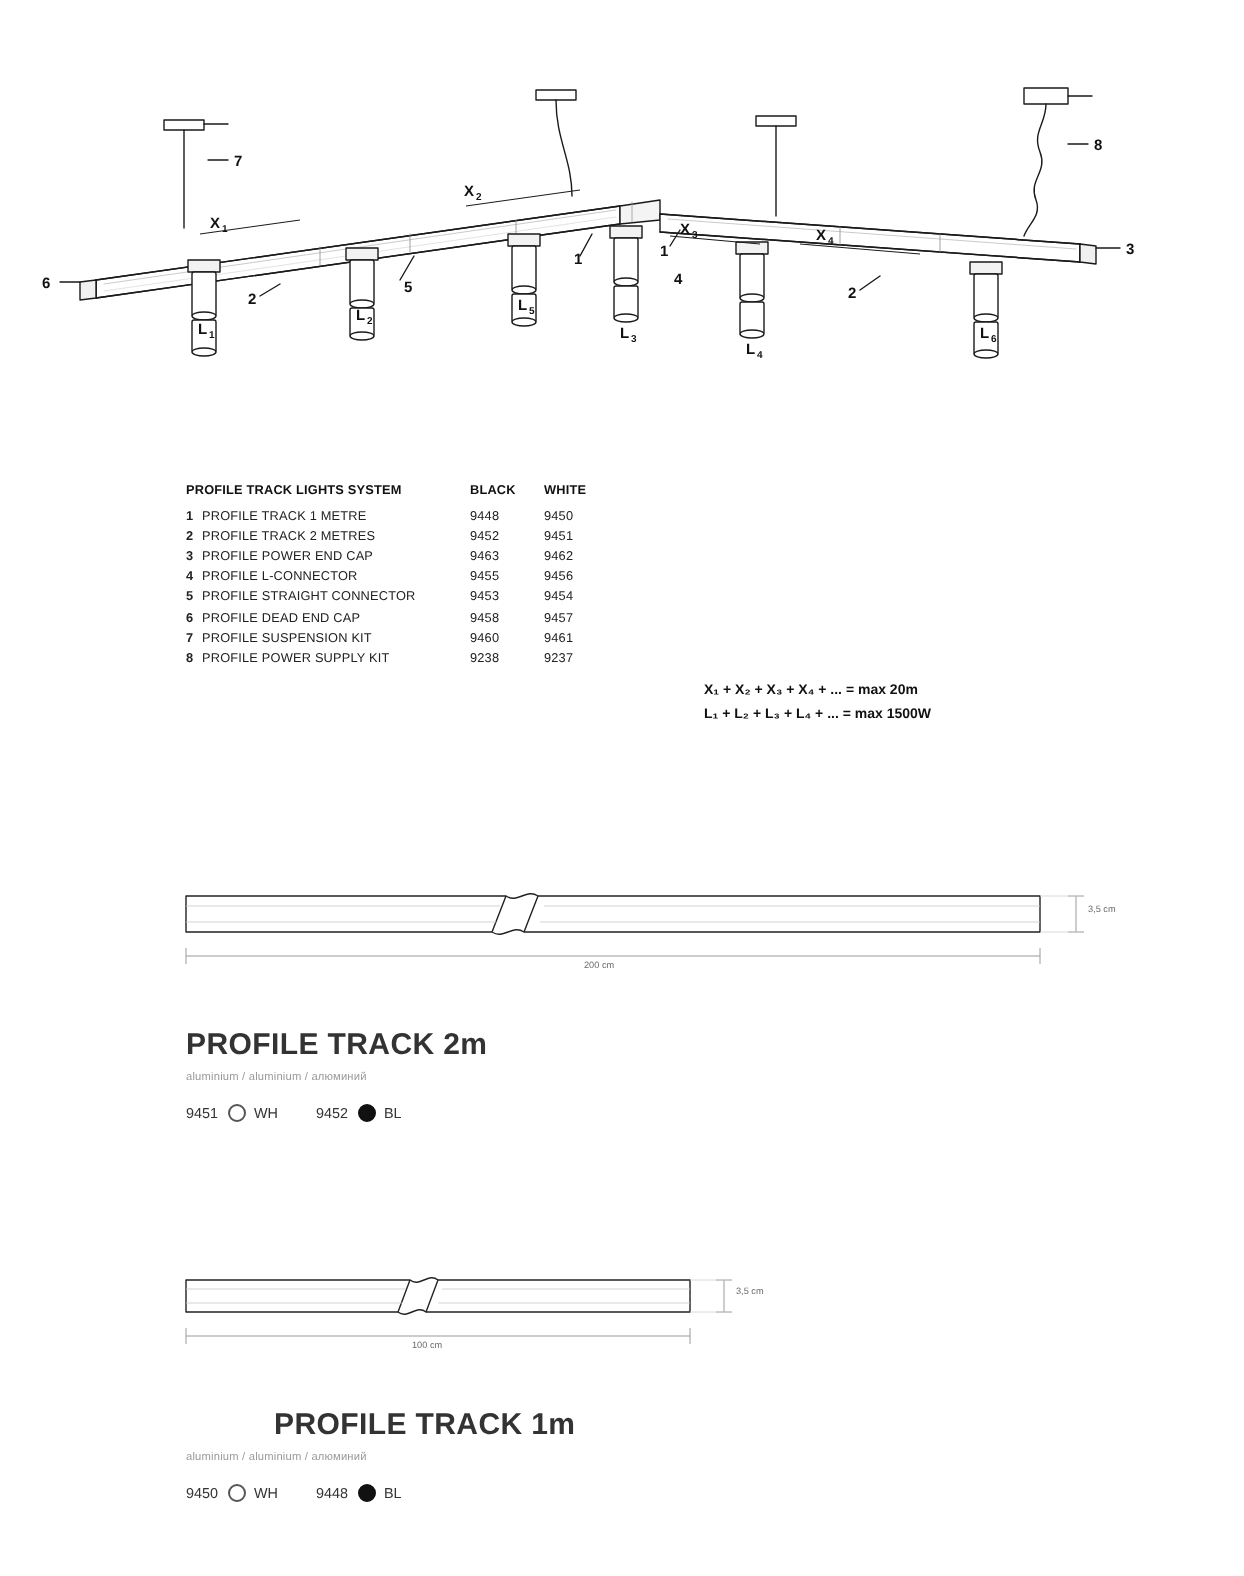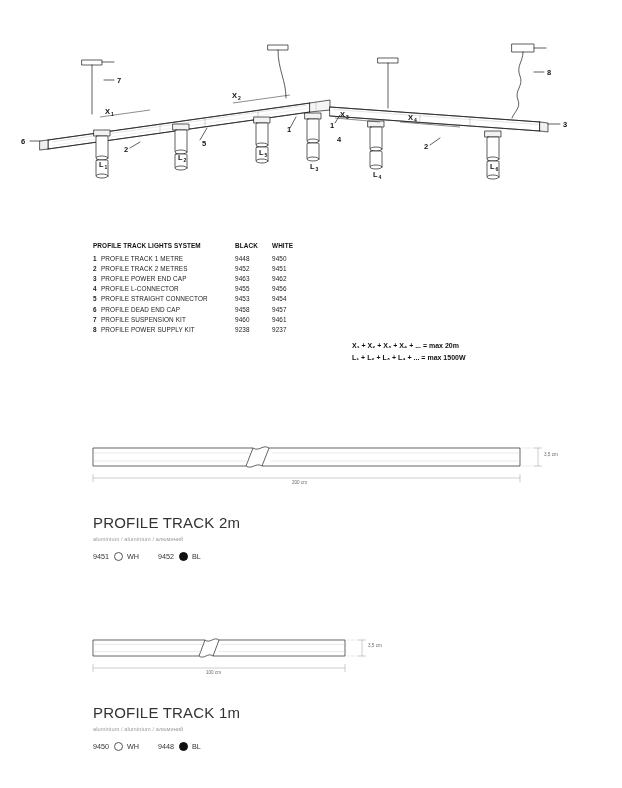--- a/index.html
+++ b/index.html
@@ -86,21 +86,21 @@
   
   .product-block { position: absolute; left: 0; width: 622px; }
   #product-2m { top: 430px; }
   #product-1m { top: 622px; }
 
   .prod-drawing { position: relative; width: 622px; height: 80px; }
   .prod-title {
     position: absolute;
     left: 93px;
     font-size: 15px;
-    font-weight: normal;
+    font-weight: bold;
     color: #333;
     letter-spacing: 0.2px;
   }
   .prod-sub {
     position: absolute;
     left: 93px;
     font-size: 5.6px;
     color: #9a9a9a;
     letter-spacing: 0.1px;
   }
@@ -436,21 +436,21 @@
         <line x1="362" y1="18" x2="362" y2="34"></line>
         <line x1="358" y1="18" x2="366" y2="18"></line>
         <line x1="358" y1="34" x2="366" y2="34"></line>
         <line x1="345" y1="18" x2="364" y2="18" stroke="#d0d0d0" stroke-width="0.4"></line>
         <line x1="345" y1="34" x2="364" y2="34" stroke="#d0d0d0" stroke-width="0.4"></line>
       </g>
     </svg>
     <span class="dim-txt" style="left:206px; top:48px;">100 cm</span>
     <span class="dim-txt" style="left:368px; top:21px;">3,5 cm</span>
   </div>
-  <div class="prod-title" style="top:82px;">PROFILE TRACK 1m</div>
+  <div class="prod-title" style="top:82px;margin-left:44px;">PROFILE TRACK 1m</div>
   <div class="prod-sub" style="top:104px;">aluminium / aluminium / алюминий</div>
   <div class="prod-codes" style="top:120px;">
     <span class="code-txt">9450</span>
     <span class="swatch wh"></span>
     <span class="code-txt">WH</span>
     <span class="gapper"></span>
     <span class="code-txt">9448</span>
     <span class="swatch bl"></span>
     <span class="code-txt">BL</span>
   </div>

